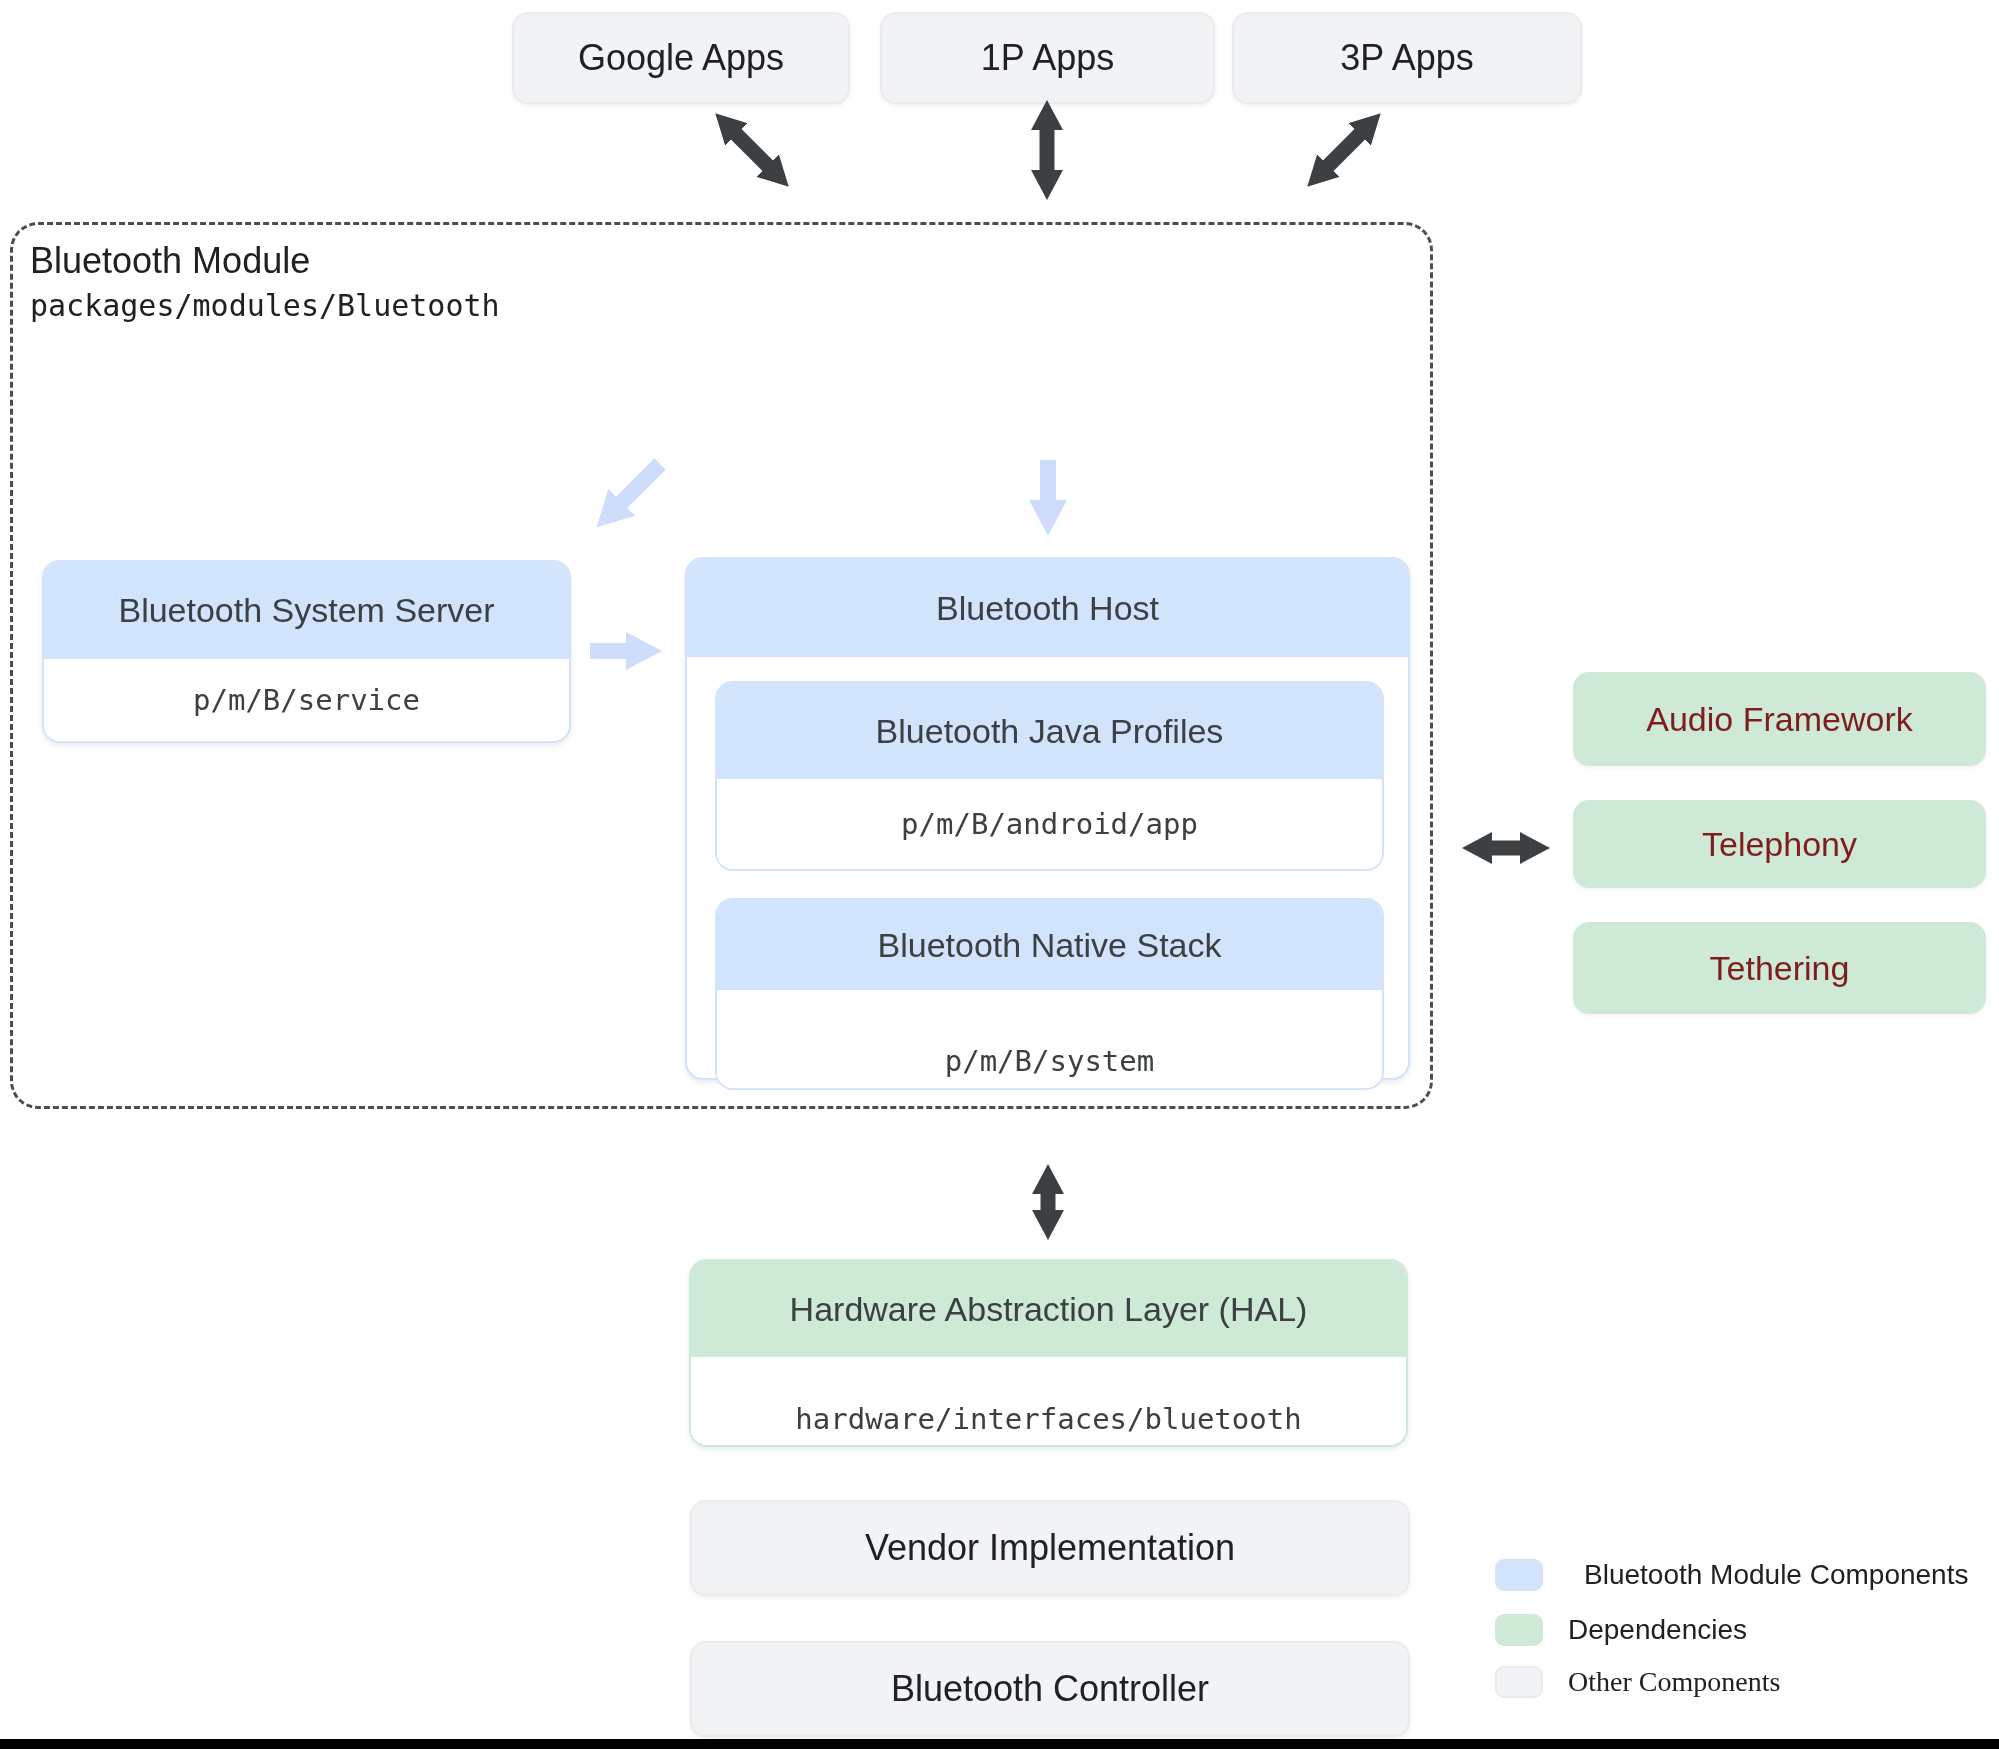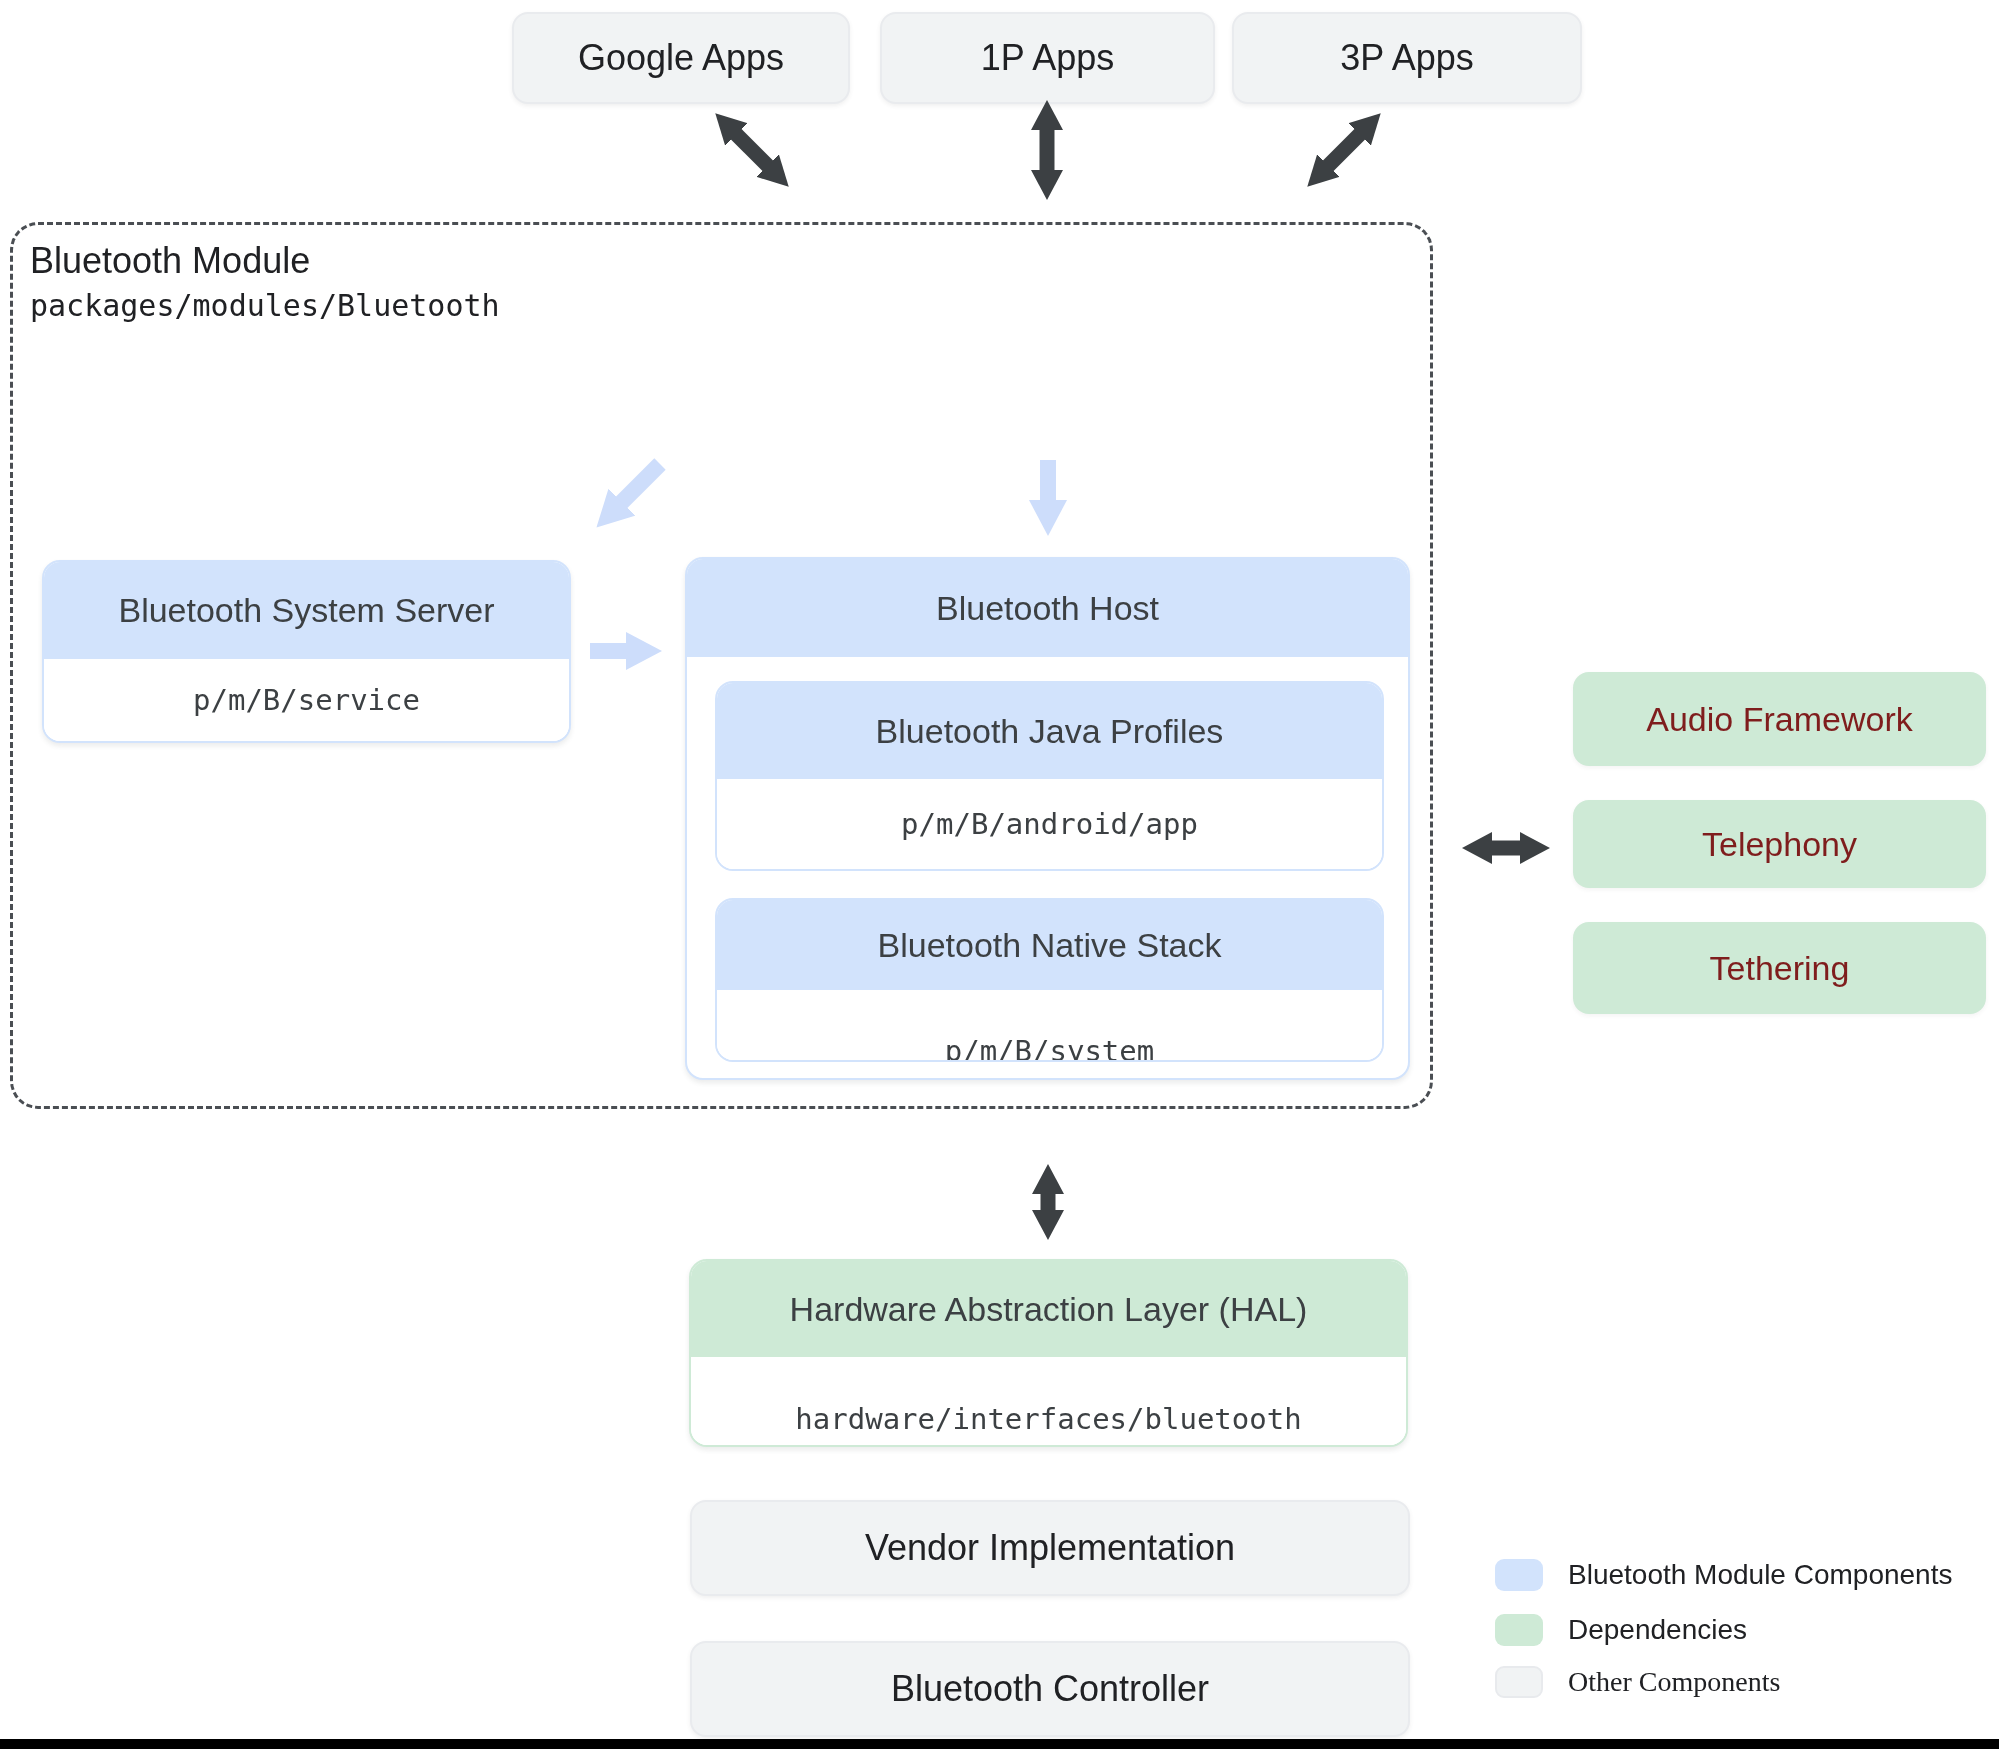--- a/index.html
+++ b/index.html
@@ -161,21 +161,21 @@
   </div>
 
   <div class="host">
     <div class="host-header">Bluetooth Host</div>
 
     <div class="card blue" style="left:28px;top:122px;width:669px;height:190px;box-shadow:none;">
       <div class="card-header" style="height:96px;">Bluetooth Java Profiles</div>
       <div class="card-body mono">p/m/B/android/app</div>
     </div>
 
-    <div class="card blue" style="left:28px;top:339px;width:669px;height:164px;box-shadow:none;gap:44px;">
+    <div class="card blue" style="left:28px;top:339px;width:669px;height:192px;box-shadow:none;gap:44px;">
       <div class="card-header" style="height:90px;">Bluetooth Native Stack</div>
       <div class="card-body mono">p/m/B/system</div>
     </div>
   </div>
 
   <svg class="arrow" style="left:1454px;top:822px;" width="104" height="52">
     <line x1="26" y1="26" x2="78" y2="26" stroke="#3c4043" stroke-width="15" marker-start="url(#mdark)" marker-end="url(#mdark)"></line>
   </svg>
 
   <div class="dep" style="top:672px;height:94px;">
@@ -198,21 +198,21 @@
   </div>
 
   <div class="chip" style="left:690px;top:1641px;width:720px;height:96px;">
     <span>Bluetooth Controller</span>
   </div>
   <div class="chip" style="left:690px;top:1500px;width:720px;height:96px;">
     <span>Vendor Implementation</span>
   </div>
 
   <div class="legend-swatch sw-blue" style="top:1559px;"></div>
-  <div class="legend-label" style="top:1559px;">Bluetooth Module Components</div>
+  <div class="legend-label" style="top:1559px;margin-left:16px;">Bluetooth Module Components</div>
 
   <div class="legend-swatch sw-green" style="top:1614px;"></div>
   <div class="legend-label" style="top:1614px;">Dependencies</div>
 
   <div class="legend-swatch sw-gray" style="top:1666px;"></div>
   <div class="legend-label" style="top:1666px;font-family:Liberation Serif, serif;">Other Components</div>
 
   <div class="bottom-bar"></div>
 
 </div>

